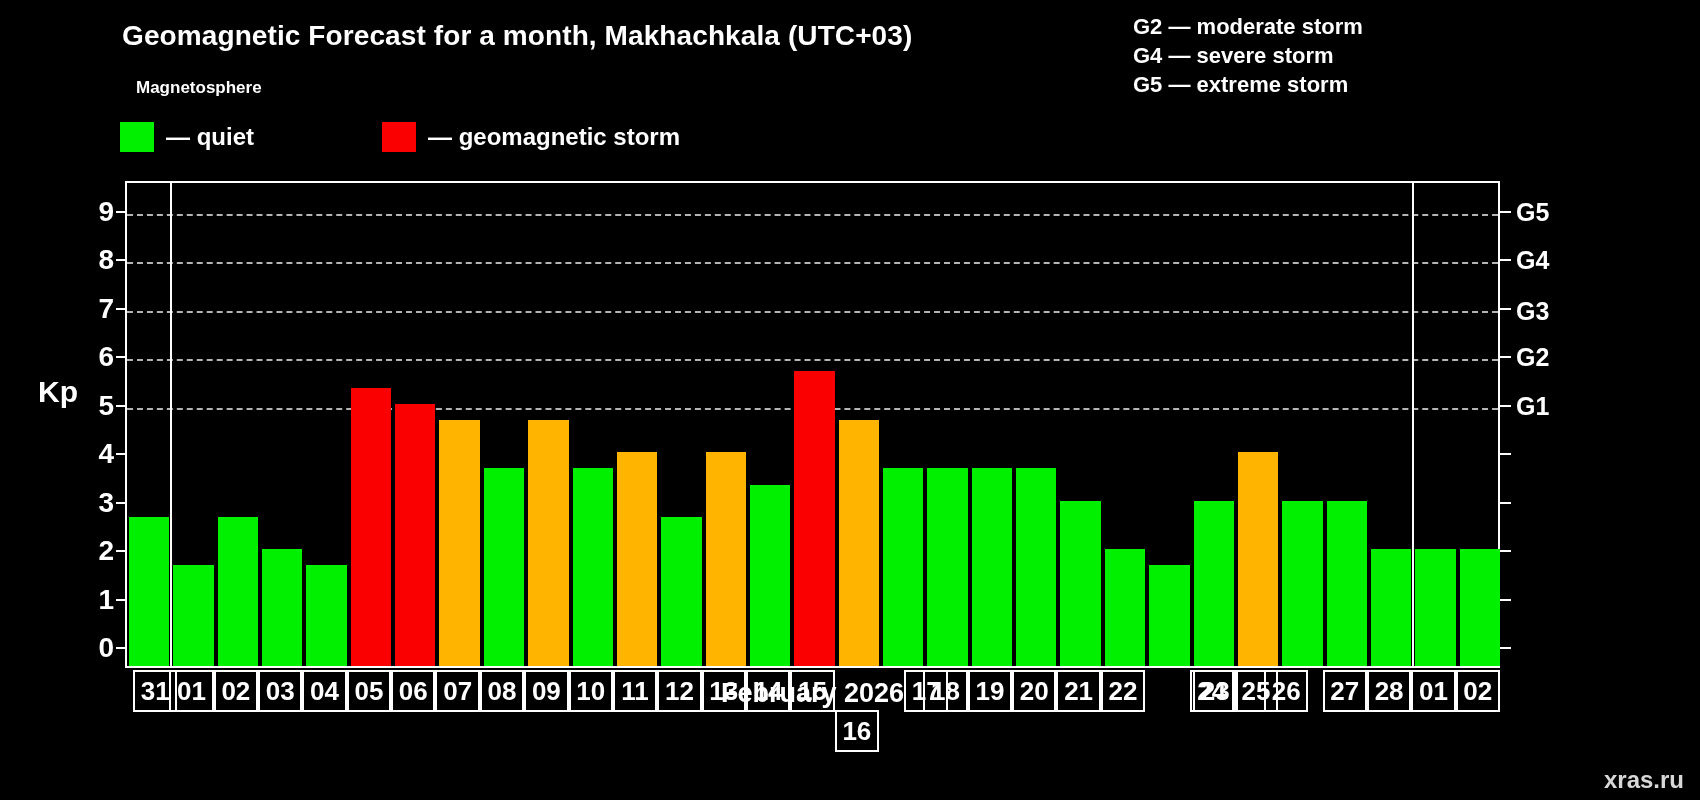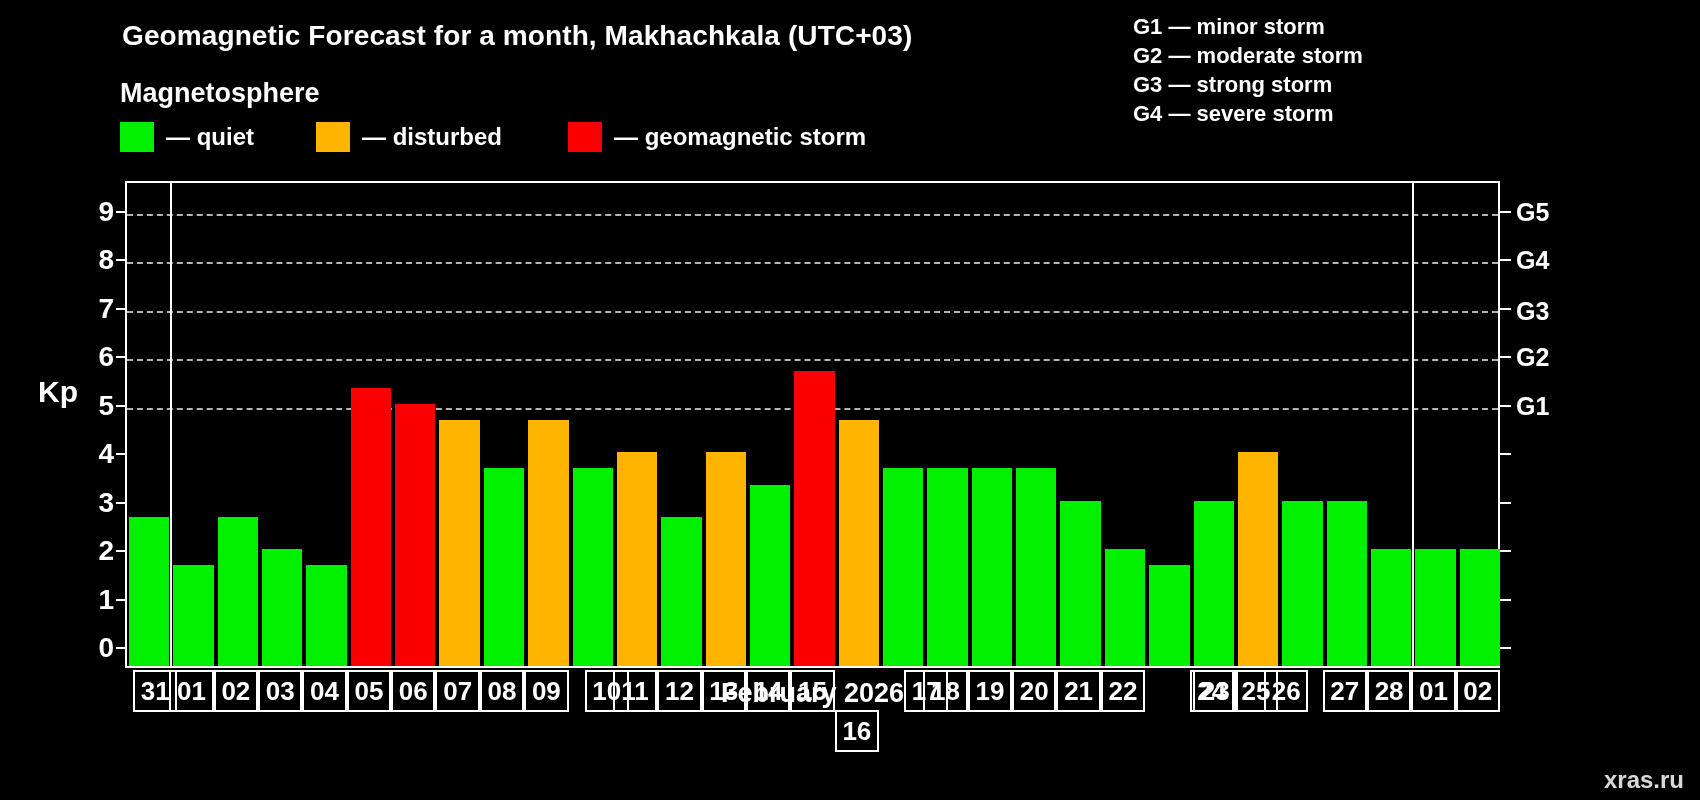--- a/index.html
+++ b/index.html
@@ -11,22 +11,22 @@
     overflow:hidden; position:relative;
   }
 
   
   #chart-title{
     position:absolute; left:122px; top:20px;
     font-size:28px; font-weight:bold; letter-spacing:.1px;
     white-space:nowrap;
   }
   #magnetosphere-label{
-    position:absolute; left:120px; top:78px;
-    font-size:27px; font-weight:bold;
+    position:absolute; left:136px; top:78px;
+    font-size:17px; font-weight:bold;
   }
   #color-legend{
     position:absolute; left:120px; top:122px;
     display:flex; align-items:center; gap:0px;
   }
   .legend-entry{ display:flex; align-items:center; white-space:nowrap; }
   .legend-swatch{ width:34px; height:30px; display:inline-block; }
   .legend-text{ font-size:24px; font-weight:bold; margin-left:12px; }
   .legend-gap-1{ width:62px; } .legend-gap-2{ width:66px; }
 
@@ -103,36 +103,31 @@
 <div id="chart-title">Geomagnetic Forecast for a month, Makhachkala (UTC+03)</div>
 
 <div id="magnetosphere-label">Magnetosphere</div>
 
 <div id="color-legend">
   <div class="legend-entry">
     <span class="legend-swatch" style="background: rgb(0, 240, 0);"></span>
     <span class="legend-text">— quiet</span>
   </div>
   <span class="legend-gap-1"></span>
-  <div class="legend-entry">
-    <span class="legend-swatch" style="background: rgb(255, 180, 0);"></span>
-    <span class="legend-text">— disturbed</span>
-  </div>
   <span class="legend-gap-2"></span>
   <div class="legend-entry">
     <span class="legend-swatch" style="background: rgb(250, 0, 0);"></span>
     <span class="legend-text">— geomagnetic storm</span>
   </div>
 </div>
 
 <div id="g-scale-legend">
-  <div class="g-row">G1 — minor storm</div>
   <div class="g-row">G2 — moderate storm</div>
-  <div class="g-row">G3 — strong storm</div>
   <div class="g-row">G4 — severe storm</div>
+  <div class="g-row">G5 — extreme storm</div>
 </div>
 
 <div id="y-axis-title">Kp</div>
 <div id="y-tick-labels">
     <div class="ytick-label" style="top: 648px; left: 68px; right: auto;">0</div>
     <div class="ytick-label" style="top: 599.5px; left: 68px; right: auto;">1</div>
     <div class="ytick-label" style="top: 551px; left: 68px; right: auto;">2</div>
     <div class="ytick-label" style="top: 502.5px; left: 68px; right: auto;">3</div>
     <div class="ytick-label" style="top: 454px; left: 68px; right: auto;">4</div>
     <div class="ytick-label" style="top: 405.5px; left: 68px; right: auto;">5</div>
@@ -226,21 +221,21 @@
     <div class="day-cell" style="left: 8px; width: 44.3548px;">31</div>
     <div class="day-cell" style="left: 44.3548px; width: 44.3548px;">01</div>
     <div class="day-cell" style="left: 88.7097px; width: 44.3548px;">02</div>
     <div class="day-cell" style="left: 133.065px; width: 44.3548px;">03</div>
     <div class="day-cell" style="left: 177.419px; width: 44.3548px;">04</div>
     <div class="day-cell" style="left: 221.774px; width: 44.3548px;">05</div>
     <div class="day-cell" style="left: 266.129px; width: 44.3548px;">06</div>
     <div class="day-cell" style="left: 310.484px; width: 44.3548px;">07</div>
     <div class="day-cell" style="left: 354.839px; width: 44.3548px;">08</div>
     <div class="day-cell" style="left: 399.194px; width: 44.3548px;">09</div>
-    <div class="day-cell" style="left: 443.548px; width: 44.3548px; margin-left: 16px;">10</div>
+    <div class="day-cell" style="left: 443.548px; width: 44.3548px;">10</div>
     <div class="day-cell" style="left: 487.903px; width: 44.3548px;">11</div>
     <div class="day-cell" style="left: 532.258px; width: 44.3548px;">12</div>
     <div class="day-cell" style="left: 576.613px; width: 44.3548px;">13</div>
     <div class="day-cell" style="left: 620.968px; width: 44.3548px;">14</div>
     <div class="day-cell" style="left: 665.323px; width: 44.3548px;">15</div>
     <div class="day-cell" style="left: 709.677px; width: 44.3548px; margin-top: 40px;">16</div>
     <div class="day-cell" style="left: 771px; width: 44.3548px; margin-left: 8px;">17</div>
     <div class="day-cell" style="left: 798.387px; width: 44.3548px;">18</div>
     <div class="day-cell" style="left: 842.742px; width: 44.3548px;">19</div>
     <div class="day-cell" style="left: 887.097px; width: 44.3548px;">20</div>

